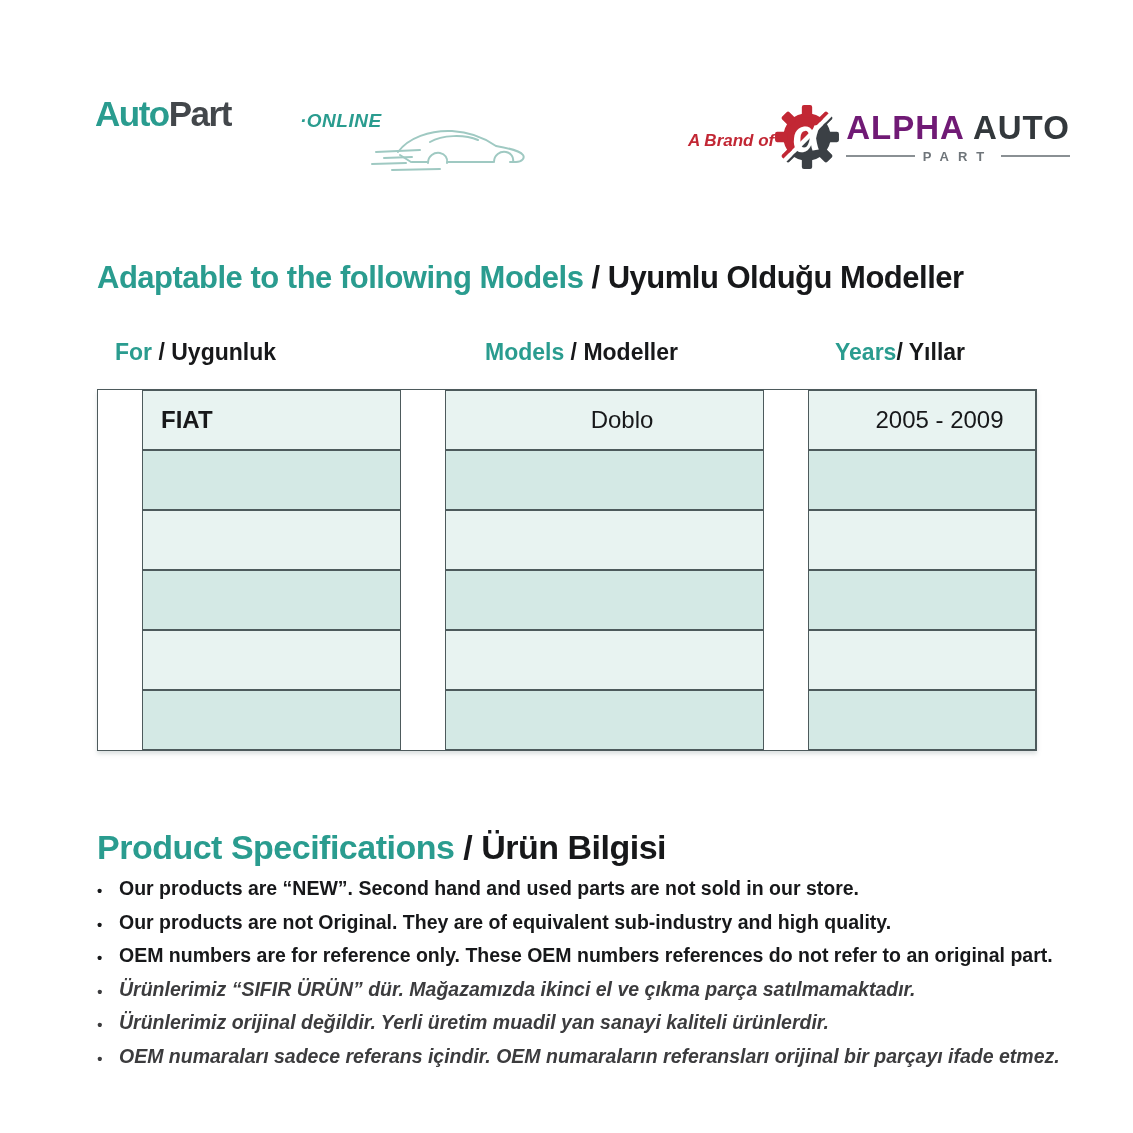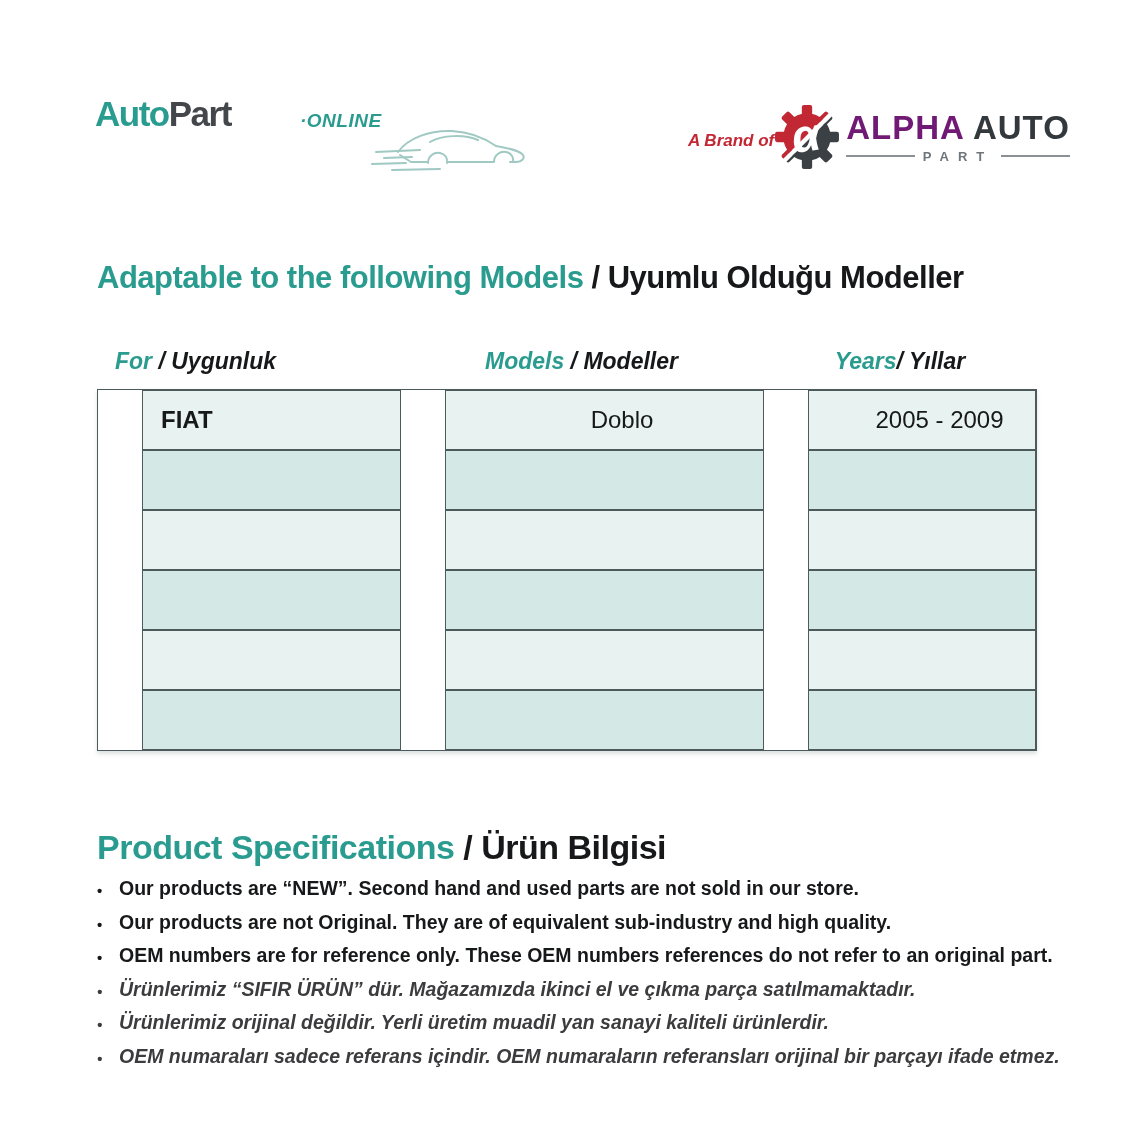--- a/index.html
+++ b/index.html
@@ -49,21 +49,21 @@
 
   
   .main-heading {
     position: absolute; left: 97px; top: 244px;
     font-size: 31px; font-weight: 700; letter-spacing: -0.5px; white-space: nowrap; margin-top: 16px;
   }
   .accent { color: #2a9c8f; }
   .dark { color: #17181a; }
 
   
-  .tbl-headers { position: absolute; left: 97px; top: 348px; width: 940px; height: 34px; display: flex; font-style: italic; }
+  .tbl-headers { position: absolute; left: 97px; top: 339px; width: 940px; height: 34px; display: flex; }
   .tbl-headers .hcell { font-size: 23px; font-weight: 700; white-space: nowrap; }
   .hcell.h1 { width: 303px; padding-left: 18px; text-align: left; }
   .hcell.h2 { width: 363px; text-align: center; }
   .hcell.h3 { width: 274px; text-align: center; }
 
   .compat-table {
     position: absolute; left: 97px; top: 389px; width: 940px;
     border: 1px solid #4d5a5c;
     display: grid;
     grid-template-columns: 303px 363px 1fr;

